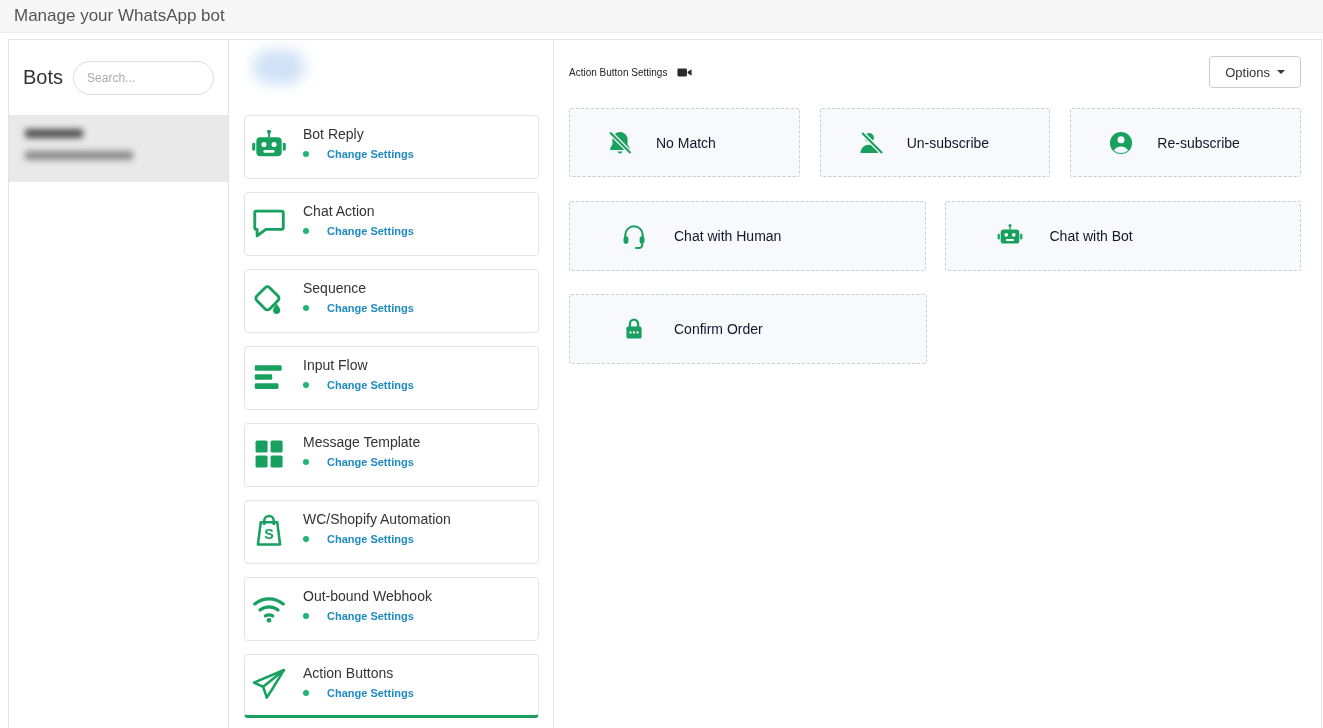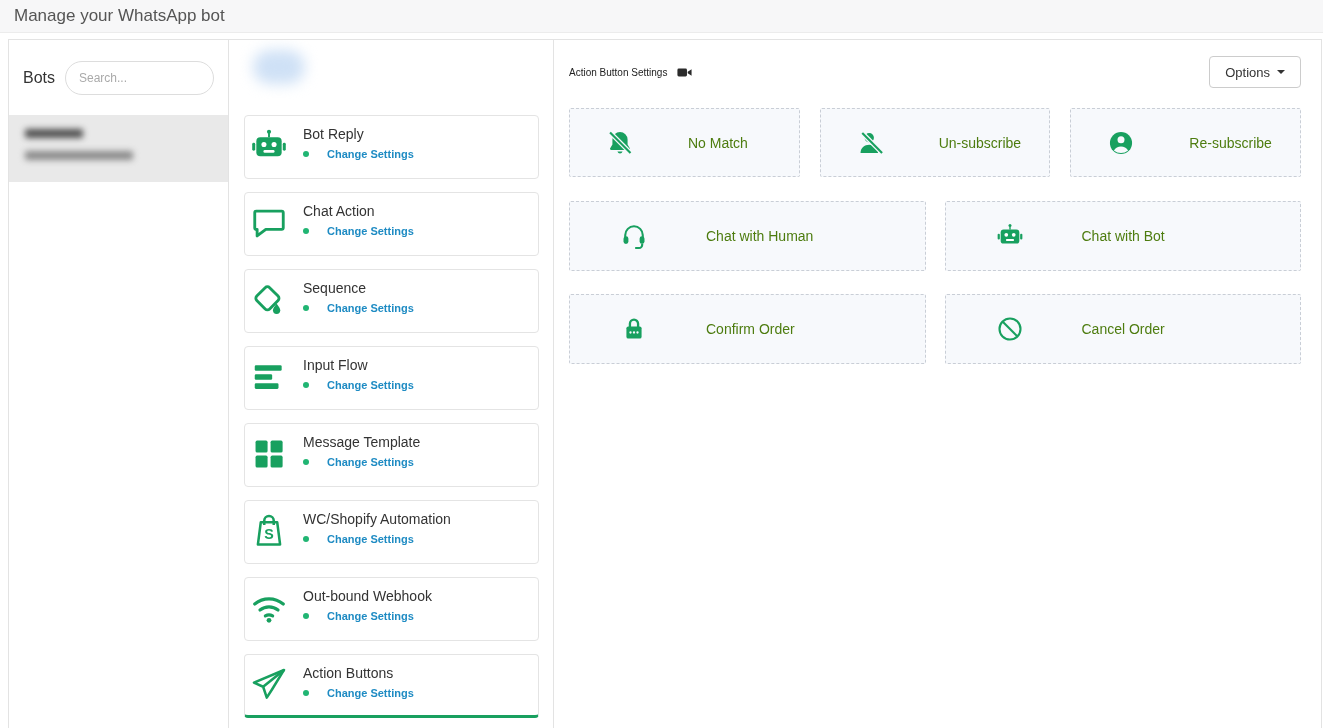--- a/index.html
+++ b/index.html
@@ -15,21 +15,21 @@
   
   .topbar{height:33px;background:#f7f7f8;border-bottom:1px solid #ececec;
     display:flex;align-items:center;padding:0 14px;}
   .topbar-title{font-size:17px;color:#555;}
   
   .main-row{display:flex;height:689px;margin:6px 1px 0 8px;
     border:1px solid var(--border);border-bottom:none;background:#fff;}
   
   .sidebar{width:220px;border-right:1px solid var(--border);display:flex;flex-direction:column;}
   .sidebar-header{height:75px;display:flex;align-items:center;gap:10px;padding:0 14px;}
-  .sidebar-header-label{font-size:16px;color:#333;}
+  .sidebar-header-label{font-size:20px;color:#333;}
   .search-input{flex:1;min-width:0;height:34px;border:1px solid #ddd;border-radius:18px;
     padding:0 13px;font-size:12px;color:#333;outline:none;font-family:"Liberation Sans",sans-serif;}
   .search-input::placeholder{color:#aaa;}
   .bot-item{background:#e9e9e9;height:67px;padding:14px 16px;cursor:pointer;}
   .redacted{background:#4f4f4f;height:9px;border-radius:2px;filter:blur(3px);}
   .redacted.line1{width:58px;margin-bottom:13px;}
   .redacted.line2{width:108px;background:#8a8a8a;}
   
   .features-col{width:325px;border-right:1px solid var(--border);overflow:hidden;}
   .blur-blob{width:52px;height:34px;border-radius:17px;background:#cfe1f6;
@@ -59,21 +59,21 @@
     border-top:4px solid #333;}
   .action-grid{margin-top:20px;}
   .action-row{display:flex;gap:20px;margin-bottom:24px;}
   .action-row.wide{gap:19px;margin-bottom:23px;}
   .action-btn{background:var(--action-bg);border:1px dashed #c9ced6;border-radius:2px;
     display:flex;align-items:center;cursor:pointer;}
   .action-btn.small{width:232px;height:69px;padding-left:36px;gap:22px;}
   .action-btn.large{width:358px;height:70px;padding-left:50px;gap:26px;}
   .action-icon{color:var(--green);display:flex;align-items:center;}
   .action-icon svg{width:28px;height:28px;}
-  .action-label{font-size:14px;color:#4d7c0f;margin-left:32px;}
+  .action-label{font-size:14px;color:#0f172a;}
 </style>
 </head>
 <body>
 
 <div class="topbar">
   <span class="topbar-title">Manage your WhatsApp bot</span>
 </div>
 
 <div class="main-row">
 
@@ -321,26 +321,17 @@
             <svg viewBox="0 0 24 24" fill="currentColor">
                 <path d="M8.5 10.5V7.5a3.5 3.5 0 0 1 7 0v3" fill="none" stroke="currentColor" stroke-width="2"></path>
                 <rect x="5.5" y="9.8" width="13" height="10.4" rx="1.6"></rect>
                 <circle cx="9" cy="15" r="1" fill="#f7f9fc"></circle>
                 <circle cx="12" cy="15" r="1" fill="#f7f9fc"></circle>
                 <circle cx="15" cy="15" r="1" fill="#f7f9fc"></circle>
               </svg>
           </span>
           <span class="action-label">Confirm Order</span>
         </div>
-        <div class="action-btn large">
-          <span class="action-icon">
-            <svg viewBox="0 0 24 24" fill="none" stroke="currentColor" stroke-width="1.8">
-                <circle cx="12" cy="12" r="9"></circle>
-                <line x1="5.8" y1="5.8" x2="18.2" y2="18.2"></line>
-              </svg>
-          </span>
-          <span class="action-label">Cancel Order</span>
-        </div>
       </div>
     </div>
   </div>
 
 </div>
 
 </body></html>

